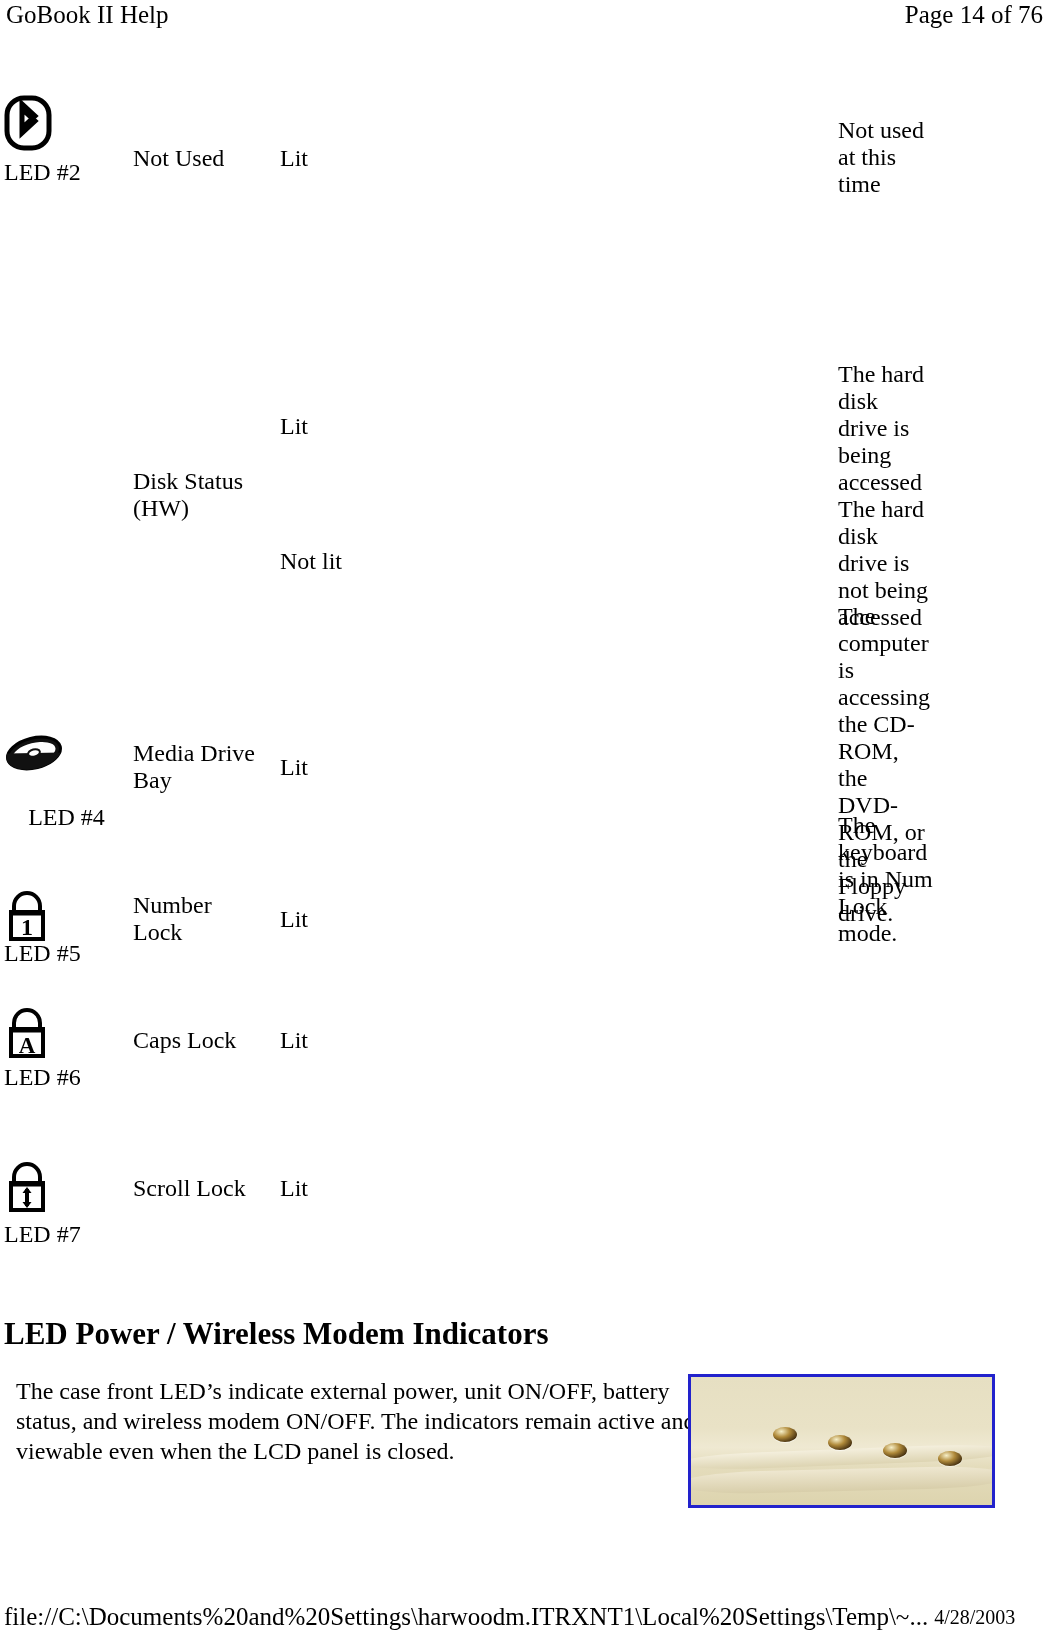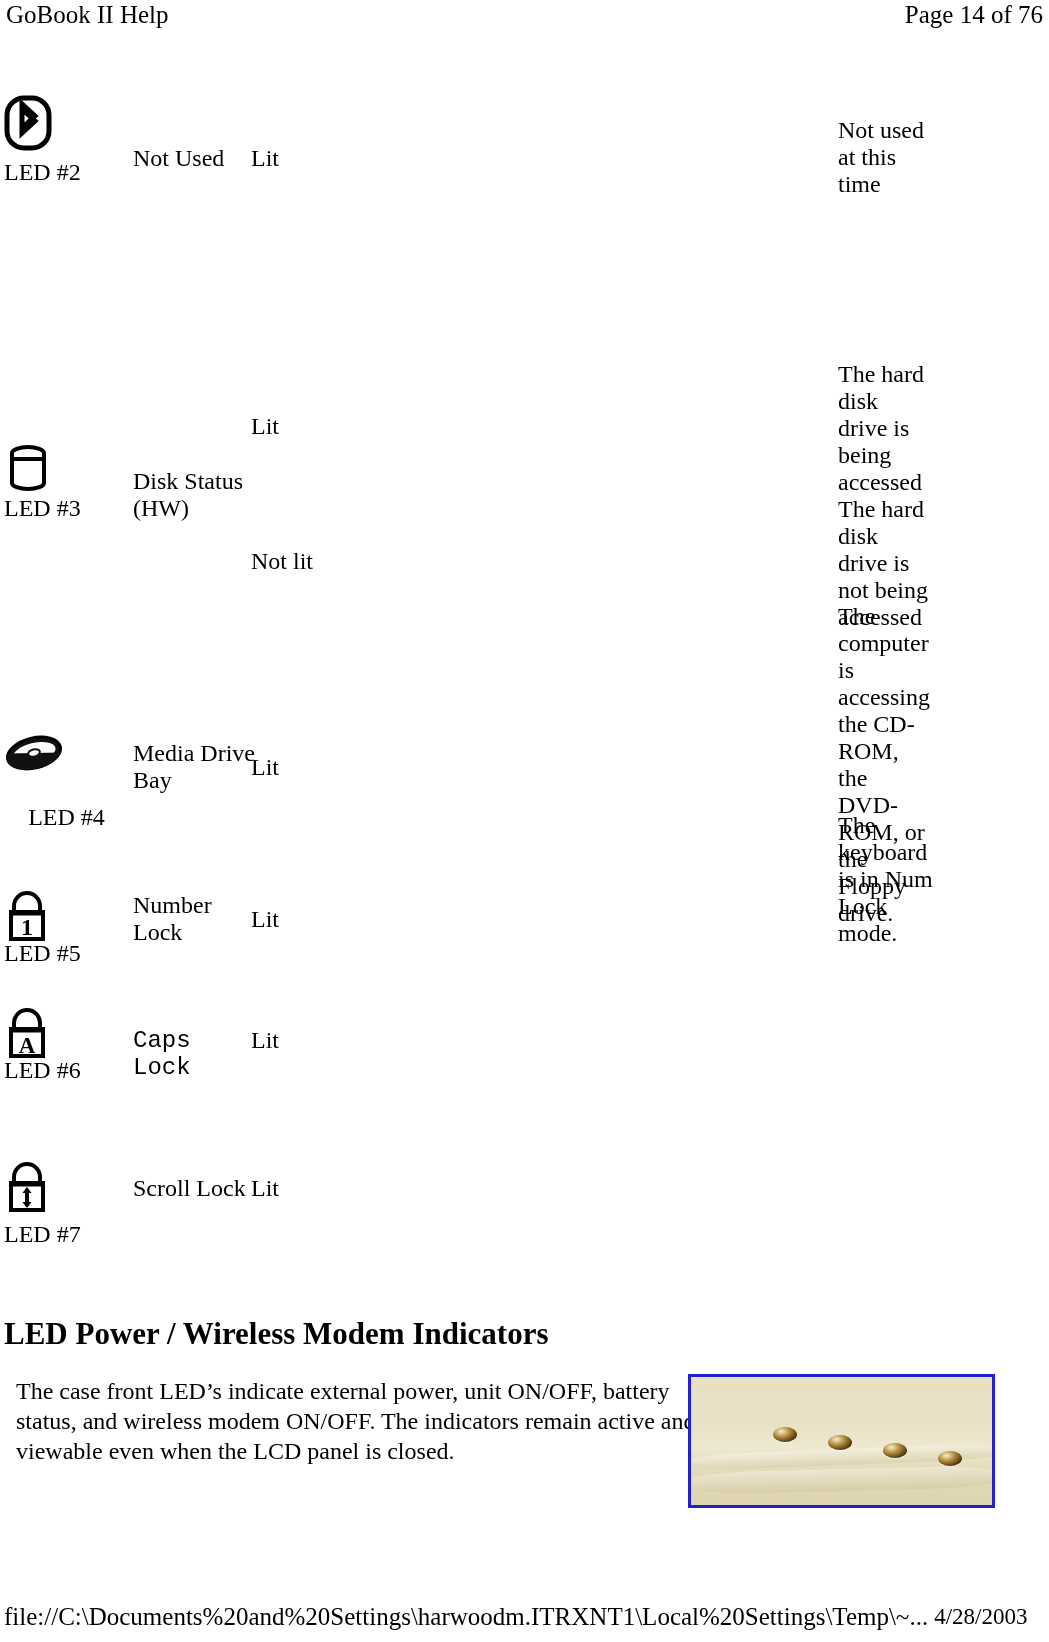--- a/index.html
+++ b/index.html
@@ -46,21 +46,21 @@
     position: relative;
     width: 100%;
   }
   .cell {
     position: absolute;
     font-size: 24px;
     line-height: 27px;
   }
   .col-icon   { left: 4px;  width: 125px; }
   .col-name   { left: 133px; width: 128px; }
-  .col-state  { left: 251px; width: 120px; }
+  .col-state  { left: 280px; width: 120px; }
   .col-desc   { left: 838px; width: 95px; }
 
   .led-label {
     font-size: 24px;
     line-height: 27px;
     white-space: nowrap;
   }
 
   .icon-box {
     width: 48px;
@@ -153,21 +153,21 @@
     align-items: center;
     padding: 0 4px;
     box-sizing: border-box;
   }
   .footer-path {
     font-size: 25px;
     line-height: 28px;
     white-space: nowrap;
   }
   .footer-date {
-    font-size: 23px;
+    font-size: 20px;
     line-height: 28px;
     white-space: nowrap;
     margin-left: 6px;
   }
 </style>
 </head>
 <body>
 
 <div class="page-header">
   <div class="hdr-text">GoBook II Help</div>
@@ -185,30 +185,20 @@
         </svg>
       </span>
       <div class="led-label" style="margin-top:16px;">LED #2</div>
     </div>
     <div class="cell col-name" style="top:50px;">Not Used</div>
     <div class="cell col-state" style="top:50px;">Lit</div>
     <div class="cell col-desc" style="top:22px;">Not used at this time</div>
   </div>
 
   <div class="led-row" style="height:350px;">
-    <div class="cell col-icon" style="top:215px;">
-      <span class="icon-box">
-        <svg width="48" height="50" viewBox="0 0 48 50">
-          <ellipse cx="24" cy="10" rx="16" ry="6" fill="#fff" stroke="#000" stroke-width="4"></ellipse>
-          <path d="M8 10 L8 40 A16 6 0 0 0 40 40 L40 10" fill="#fff" stroke="#000" stroke-width="4"></path>
-          <path d="M8 16 L40 16" stroke="#000" stroke-width="4"></path>
-        </svg>
-      </span>
-      <div class="led-label" style="margin-top:4px;">LED #3</div>
-    </div>
     <div class="cell col-name" style="top:240px;">Disk Status (HW)</div>
     <div class="cell col-state" style="top:185px;">Lit</div>
     <div class="cell col-desc" style="top:133px;">The hard disk drive is being accessed</div>
     <div class="cell col-state" style="top:320px;">Not lit</div>
     <div class="cell col-desc" style="top:268px;">The hard disk drive is not being accessed</div>
   </div>
 
   <div class="led-row" style="height:256px;">
     <div class="cell col-icon" style="top:154px;">
       <span class="icon-box">
@@ -246,23 +236,23 @@
   <div class="led-row" style="height:162px;">
     <div class="cell col-icon" style="top:12px;">
       <span class="icon-box">
         <svg width="46" height="54" viewBox="0 0 46 54">
           <path d="M10 22 L10 16 A13 13 0 0 1 36 16 L36 22" fill="#fff" stroke="#000" stroke-width="4"></path>
           <rect x="7" y="22" width="32" height="27" fill="#fff" stroke="#000" stroke-width="4"></rect>
           <path d="M5 23 L41 23" stroke="#000" stroke-width="5"></path>
           <text x="23" y="46" font-family="'Liberation Serif',serif" font-size="23" font-weight="bold" text-anchor="middle" fill="#000">A</text>
         </svg>
       </span>
-      <div class="led-label" style="margin-top:2px;">LED #6</div>
-    </div>
-    <div class="cell col-name" style="top:32px;font-family:Liberation Mono, monospace;">Caps Lock</div>
+      <div class="led-label" style="margin-top:9px;">LED #6</div>
+    </div>
+    <div class="cell col-name" style="top:32px;">Caps Lock</div>
     <div class="cell col-state" style="top:32px;">Lit</div>
   </div>
 
   <div class="led-row" style="height:180px;">
     <div class="cell col-icon" style="top:4px;">
       <span class="icon-box">
         <svg width="46" height="54" viewBox="0 0 46 54">
           <path d="M10 22 L10 16 A13 13 0 0 1 36 16 L36 22" fill="#fff" stroke="#000" stroke-width="4"></path>
           <rect x="7" y="22" width="32" height="27" fill="#fff" stroke="#000" stroke-width="4"></rect>
           <path d="M5 23 L41 23" stroke="#000" stroke-width="5"></path>

